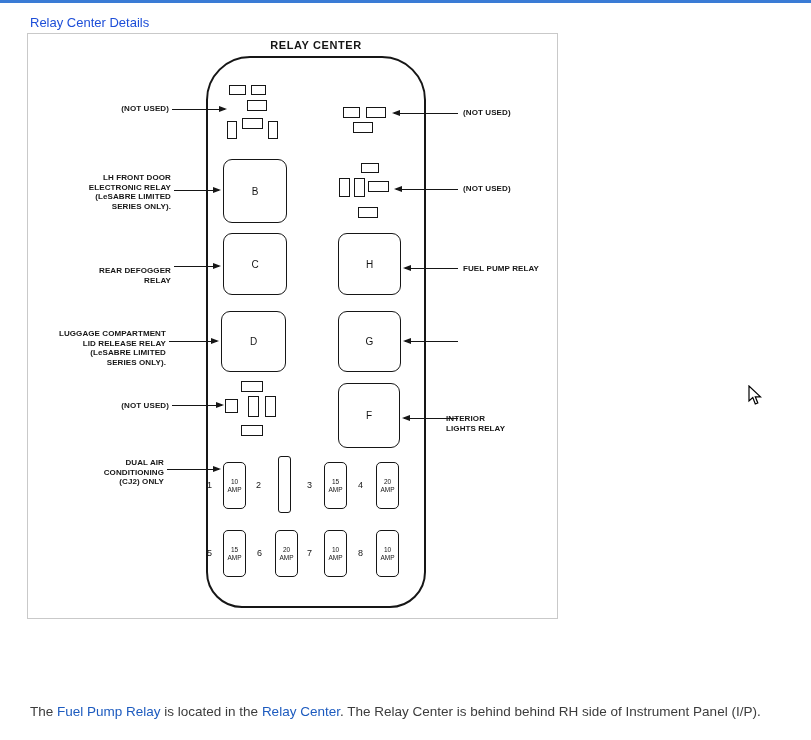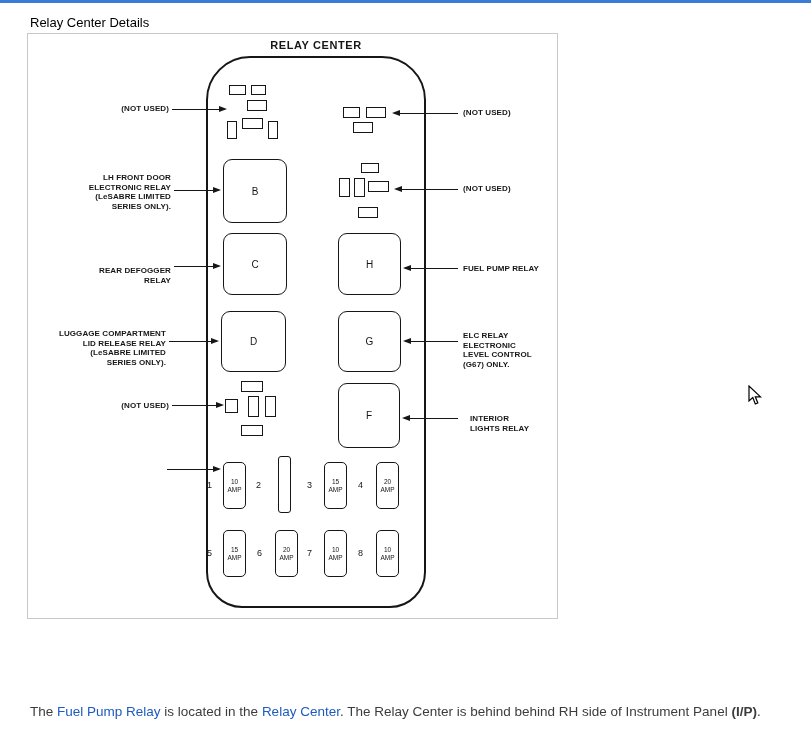--- a/index.html
+++ b/index.html
@@ -1,20 +1,20 @@
 <!DOCTYPE html>
 <html><head>
 <meta charset="utf-8">
 <style>
   *{box-sizing:border-box;margin:0;padding:0}
   html,body{width:811px;height:740px}
   body{position:relative;background:#fff;font-family:"Liberation Sans",sans-serif;overflow:hidden}
 
   .topbar{position:absolute;left:0;top:0;width:811px;height:3px;background:#3a7bd5}
-  .page-title{position:absolute;left:30px;top:15px;font-size:13px;color:#000000}
+  .page-title{position:absolute;left:30px;top:15px;font-size:13px;color:#1d4ed8}
 
   .panel{position:absolute;left:27px;top:33px;width:531px;border:1px solid #c9c9c9;background:#fff}
   .diagram{position:relative;height:584px;color:#161616}
   .dg-title{position:absolute;left:188px;top:5px;width:200px;text-align:center;font-size:11px;font-weight:700;letter-spacing:.6px}
   .outline{position:absolute;left:178px;top:22px;width:220px;height:552px;border:2px solid #161616;border-radius:44px 44px 36px 36px}
 
   .cr{position:absolute;border:1.5px solid #161616;background:#fff}
   .relay{position:absolute;border:1.5px solid #161616;border-radius:9px;background:#fff;display:flex;align-items:center;justify-content:center;font-size:10px}
   .fuse{position:absolute;border:1.5px solid #161616;border-radius:5px;background:#fff;display:flex;flex-direction:column;align-items:center;justify-content:center;font-size:6.5px;line-height:7.5px;text-align:center}
   .fnum{position:absolute;font-size:9px}
@@ -25,21 +25,21 @@
   .leader::before,.leader::after{content:"";position:absolute;top:-4.5px;width:0;height:0;border-top:3.5px solid transparent;border-bottom:3.5px solid transparent}
   .arrow-right::after{right:-2px;border-left:8px solid #161616}
   .arrow-left::before{left:-2px;border-right:8px solid #161616}
 
   .panel-footer{display:flex;justify-content:space-between;align-items:center;padding:5px 9px;border-top:1px solid #d5d5d5;background:#fff}
   .flink{display:flex;align-items:center;gap:5px;color:#1d5bbf;font-size:12.5px;text-decoration:none;cursor:pointer}
   .flink svg{display:block}
 
   .body-text{position:absolute;left:30px;top:704px;width:770px;font-size:13.5px;color:#3c3c3c}
   .body-text .lnk{color:#1d5bbf;cursor:pointer}
-  .body-text .bold{font-weight:700}
+  .body-text .bold{font-weight:400}
 
   .cursor{position:absolute;left:748px;top:385px}
 </style>
 </head>
 <body>
 
 <div class="topbar"></div>
 <div class="page-title">Relay Center Details</div>
 
 <div class="panel">
@@ -92,38 +92,37 @@
 
     <div class="co-label co-left" style="left:5px;top:295px;width:133px">LUGGAGE COMPARTMENT
 LID RELEASE RELAY
 (LeSABRE LIMITED
 SERIES ONLY).</div>
     <div class="leader arrow-right" style="left:141px;top:307px;width:48px"></div>
 
     <div class="co-label co-left" style="left:39px;top:367px;width:102px">(NOT USED)</div>
     <div class="leader arrow-right" style="left:144px;top:371px;width:50px"></div>
 
+    <div class="co-label co-left" style="left:36px;top:424px;width:100px">DUAL AIR
+CONDITIONING
+(CJ2) ONLY</div>
     <div class="leader arrow-right" style="left:139px;top:435px;width:52px"></div>
 
     <div class="co-label" style="left:435px;top:74px;width:90px">(NOT USED)</div>
     <div class="leader arrow-left" style="left:366px;top:79px;width:64px"></div>
 
     <div class="co-label" style="left:435px;top:150px;width:90px">(NOT USED)</div>
     <div class="leader arrow-left" style="left:368px;top:155px;width:62px"></div>
 
     <div class="co-label" style="left:435px;top:230px;width:110px">FUEL PUMP RELAY</div>
     <div class="leader arrow-left" style="left:377px;top:234px;width:53px"></div>
 
-    <div class="co-label" style="left:435px;top:297px;width:110px">ELC RELAY
-ELECTRONIC
-LEVEL CONTROL
-(G67) ONLY.</div>
     <div class="leader arrow-left" style="left:377px;top:307px;width:53px"></div>
 
-    <div class="co-label" style="left:442px;top:380px;width:100px">INTERIOR
+    <div class="co-label" style="left:418px;top:380px;width:100px">INTERIOR
 LIGHTS RELAY</div>
     <div class="leader arrow-left" style="left:376px;top:384px;width:54px"></div>
 
     <div class="fnum" style="left:172px;top:446px;width:12px;text-align:right">1</div>
     <div class="fuse" style="left:195px;top:428px;width:23px;height:47px">
       <span>10</span>
       <span>AMP</span>
     </div>
     <div class="fnum" style="left:221px;top:446px;width:12px;text-align:right">2</div>
     <div class="fuse" style="left:250px;top:422px;width:13px;height:57px;border-radius:3px"></div>

